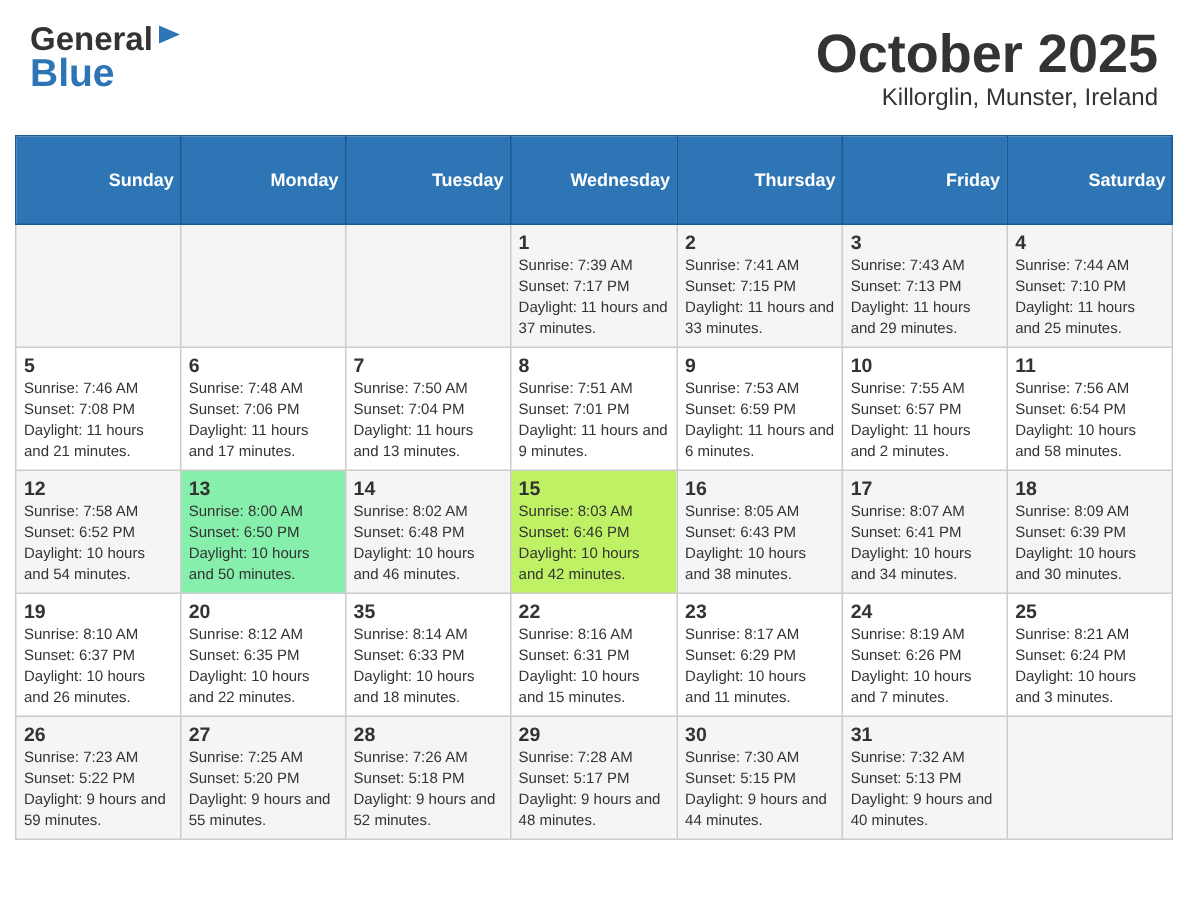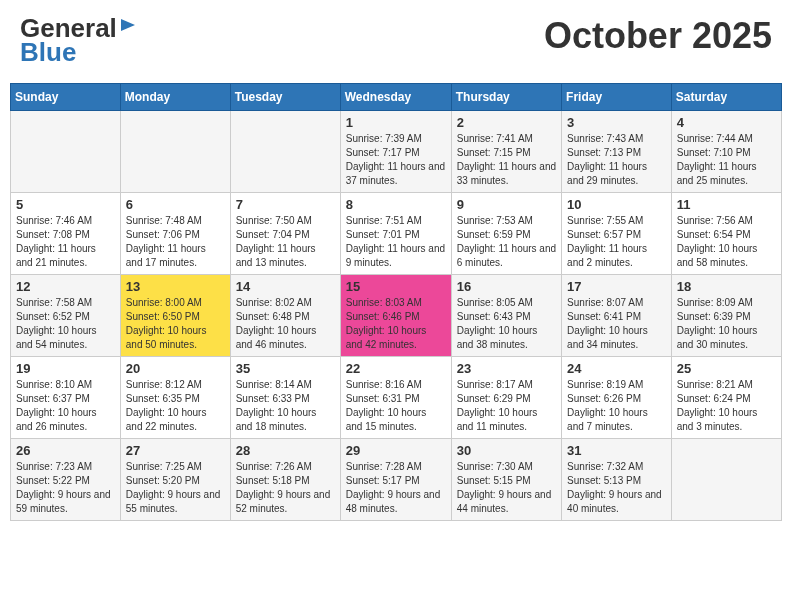--- a/index.html
+++ b/index.html
@@ -38,22 +38,22 @@
     table {
       width: 100%;
       border-collapse: collapse;
       border: 1px solid #ccc;
     }
     thead tr th {
       background-color: #2e75b6;
       color: #fff;
       font-size: 12px;
       font-weight: bold;
-      padding: 6px 4px;
-      text-align: left;
+      padding: 22px 4px;
+      text-align: right;
       border: 1px solid #1a5a96;
     }
     tbody tr td {
       vertical-align: top;
       border: 1px solid #ccc;
       padding: 4px 5px;
       font-size: 10px;
       color: #333;
       width: 113px;
       min-height: 80px;
@@ -86,29 +86,30 @@
     tbody tr:nth-child(4) td { background: #fff; }
     tbody tr:nth-child(5) td { background: #f5f5f5; }
     tbody tr:nth-child(6) td { background: #e8f0f8; }
   </style>
 </head>
 <body>
 
 <div class="header">
   <div class="logo">
     <div style="display:flex;align-items:center;line-height:1;">
-      <span style="font-size:26px;font-weight:bold;color:#333;">General</span>
+      <span style="font-size:22px;font-weight:bold;color:#333;">General</span>
       <svg width="18" height="18" viewBox="0 0 18 18" style="margin-left:2px;margin-top:-4px;">
         <polygon points="2,2 16,8 2,14" fill="#2e75b6"></polygon>
       </svg>
     </div>
     <span style="font-size:26px;font-weight:bold;color:#2e75b6;margin-top:-4px;">Blue</span>
   </div>
   <div class="title-block">
     <div class="month-title">October 2025</div>
+    <div class="subtitle">Killorglin, Munster, Ireland</div>
   </div>
 </div>
 
 <table>
   <thead>
     <tr>
     <th>Sunday</th>
         <th>Monday</th>
         <th>Tuesday</th>
         <th>Wednesday</th>
@@ -191,33 +192,33 @@
 Daylight: 10 hours and 58 minutes.</div>
         </td>
       </tr>
       <tr>
         <td style="background: rgb(245, 245, 245);">
           <span class="day-num">12</span>
           <div class="day-info" style="white-space: pre-line;">Sunrise: 7:58 AM
 Sunset: 6:52 PM
 Daylight: 10 hours and 54 minutes.</div>
         </td>
-        <td style="background: #fde047;">
+        <td style="background: #86efac;">
           <span class="day-num">13</span>
           <div class="day-info" style="white-space: pre-line;">Sunrise: 8:00 AM
 Sunset: 6:50 PM
 Daylight: 10 hours and 50 minutes.</div>
         </td>
         <td style="background: rgb(245, 245, 245);">
           <span class="day-num">14</span>
           <div class="day-info" style="white-space: pre-line;">Sunrise: 8:02 AM
 Sunset: 6:48 PM
 Daylight: 10 hours and 46 minutes.</div>
         </td>
-        <td style="background: #ec4899;">
+        <td style="background: #bef264;">
           <span class="day-num">15</span>
           <div class="day-info" style="white-space: pre-line;">Sunrise: 8:03 AM
 Sunset: 6:46 PM
 Daylight: 10 hours and 42 minutes.</div>
         </td>
         <td style="background: rgb(245, 245, 245);">
           <span class="day-num">16</span>
           <div class="day-info" style="white-space: pre-line;">Sunrise: 8:05 AM
 Sunset: 6:43 PM
 Daylight: 10 hours and 38 minutes.</div>

